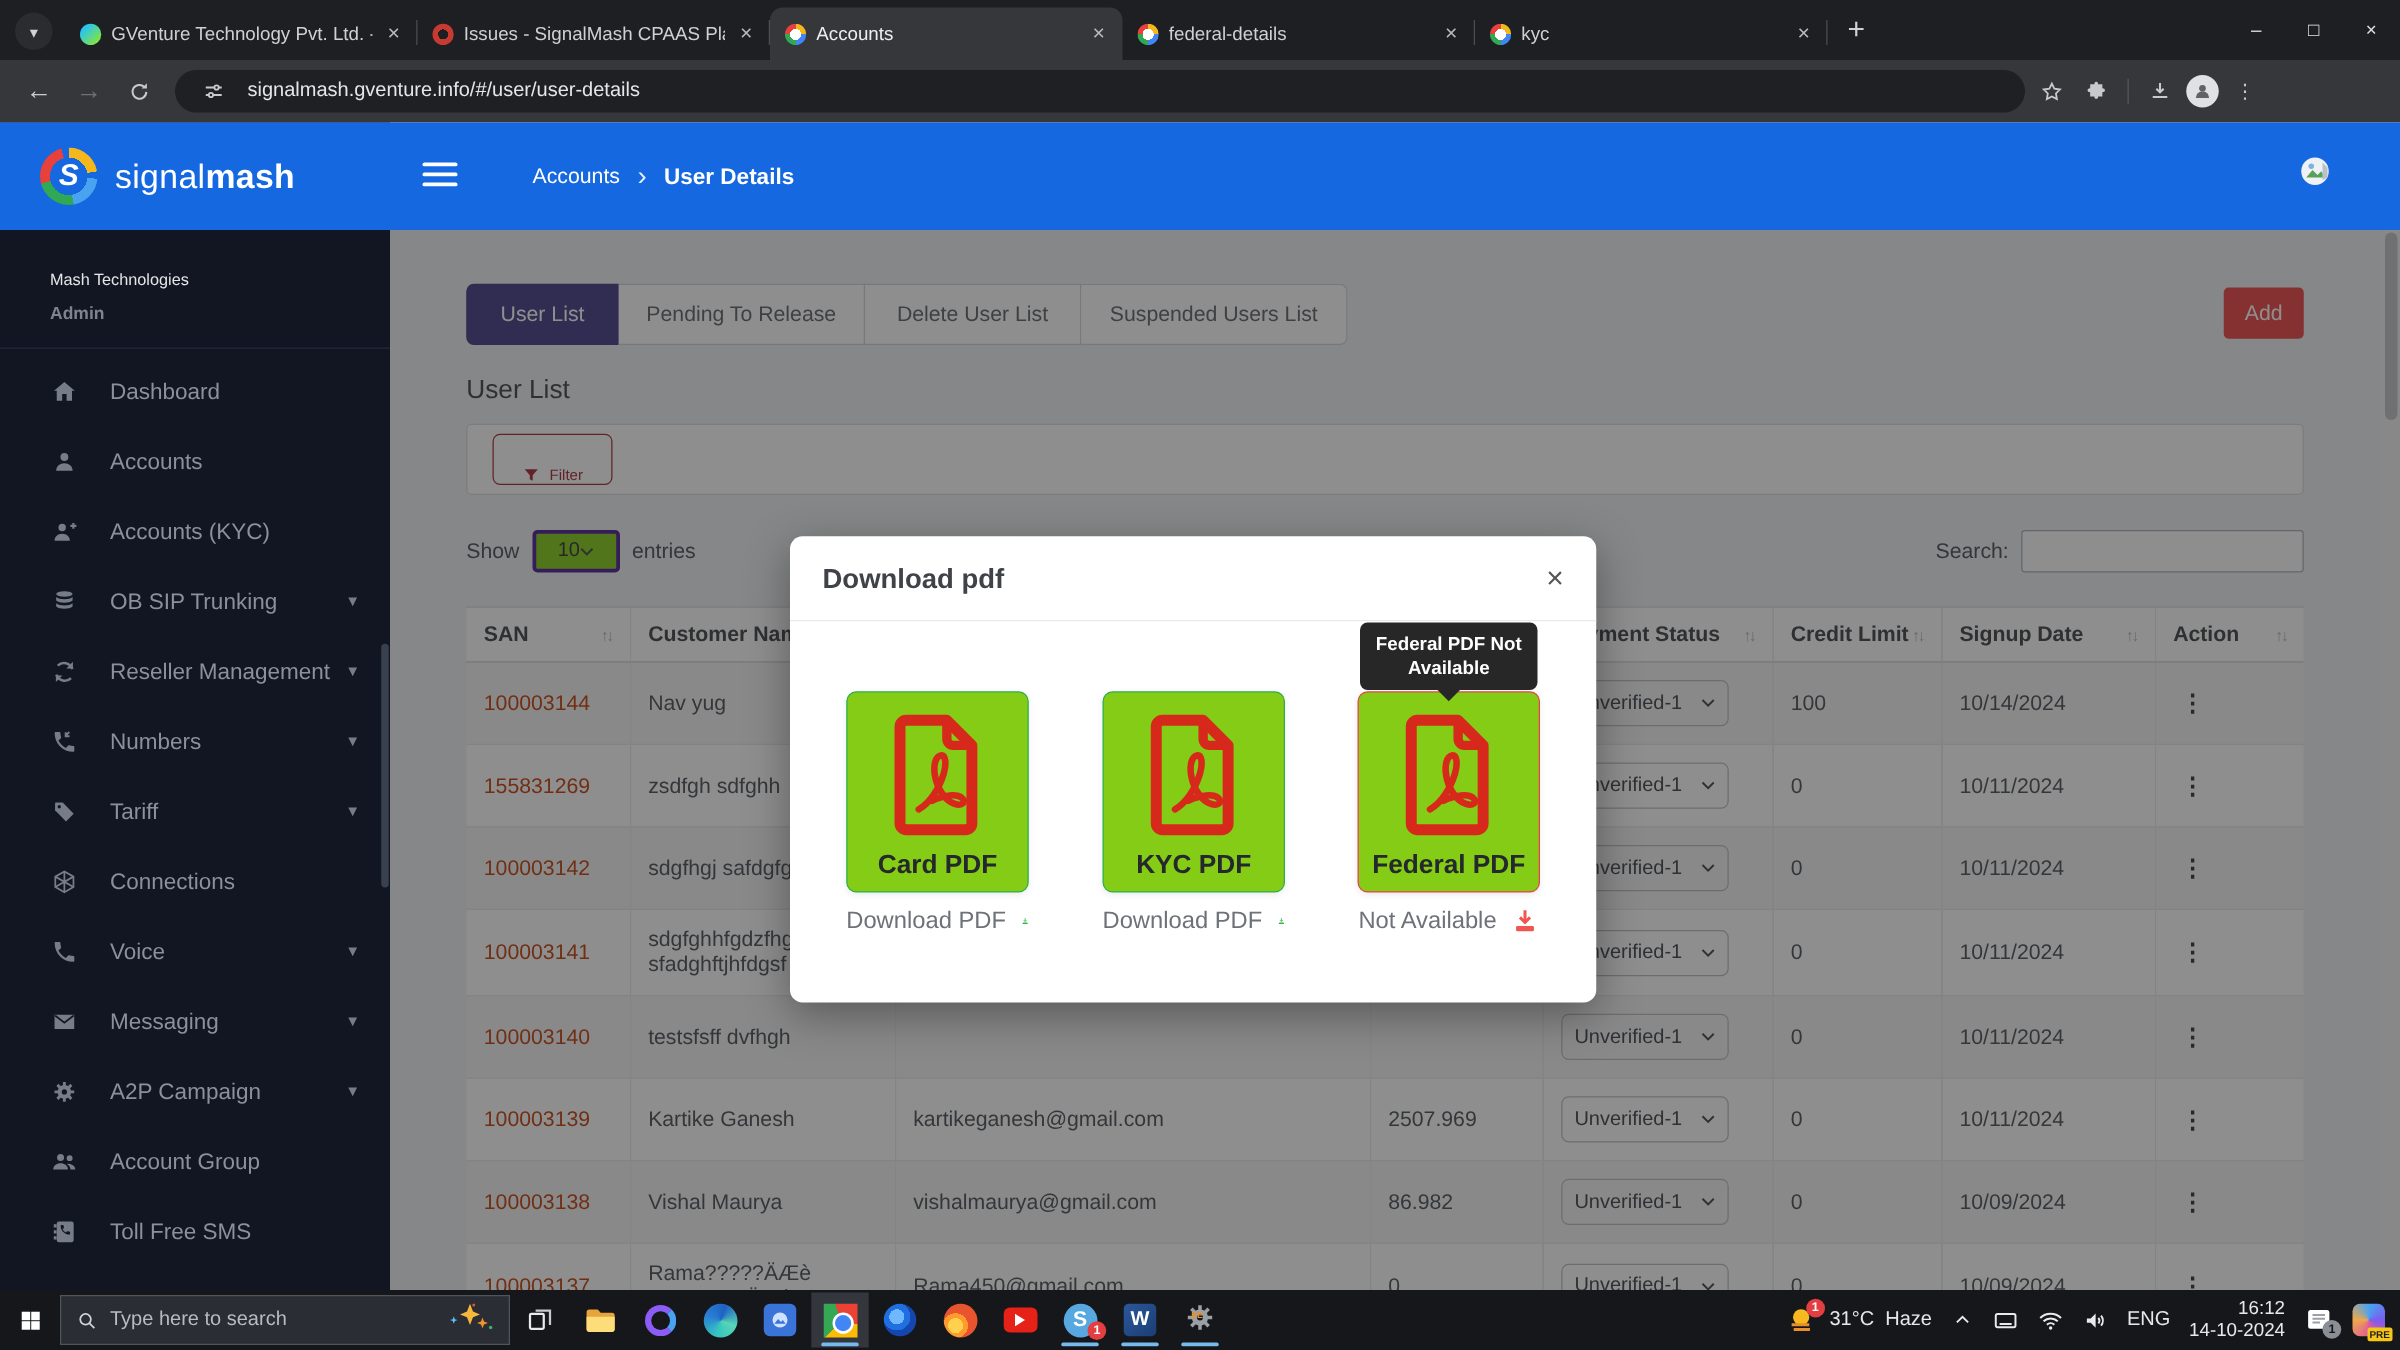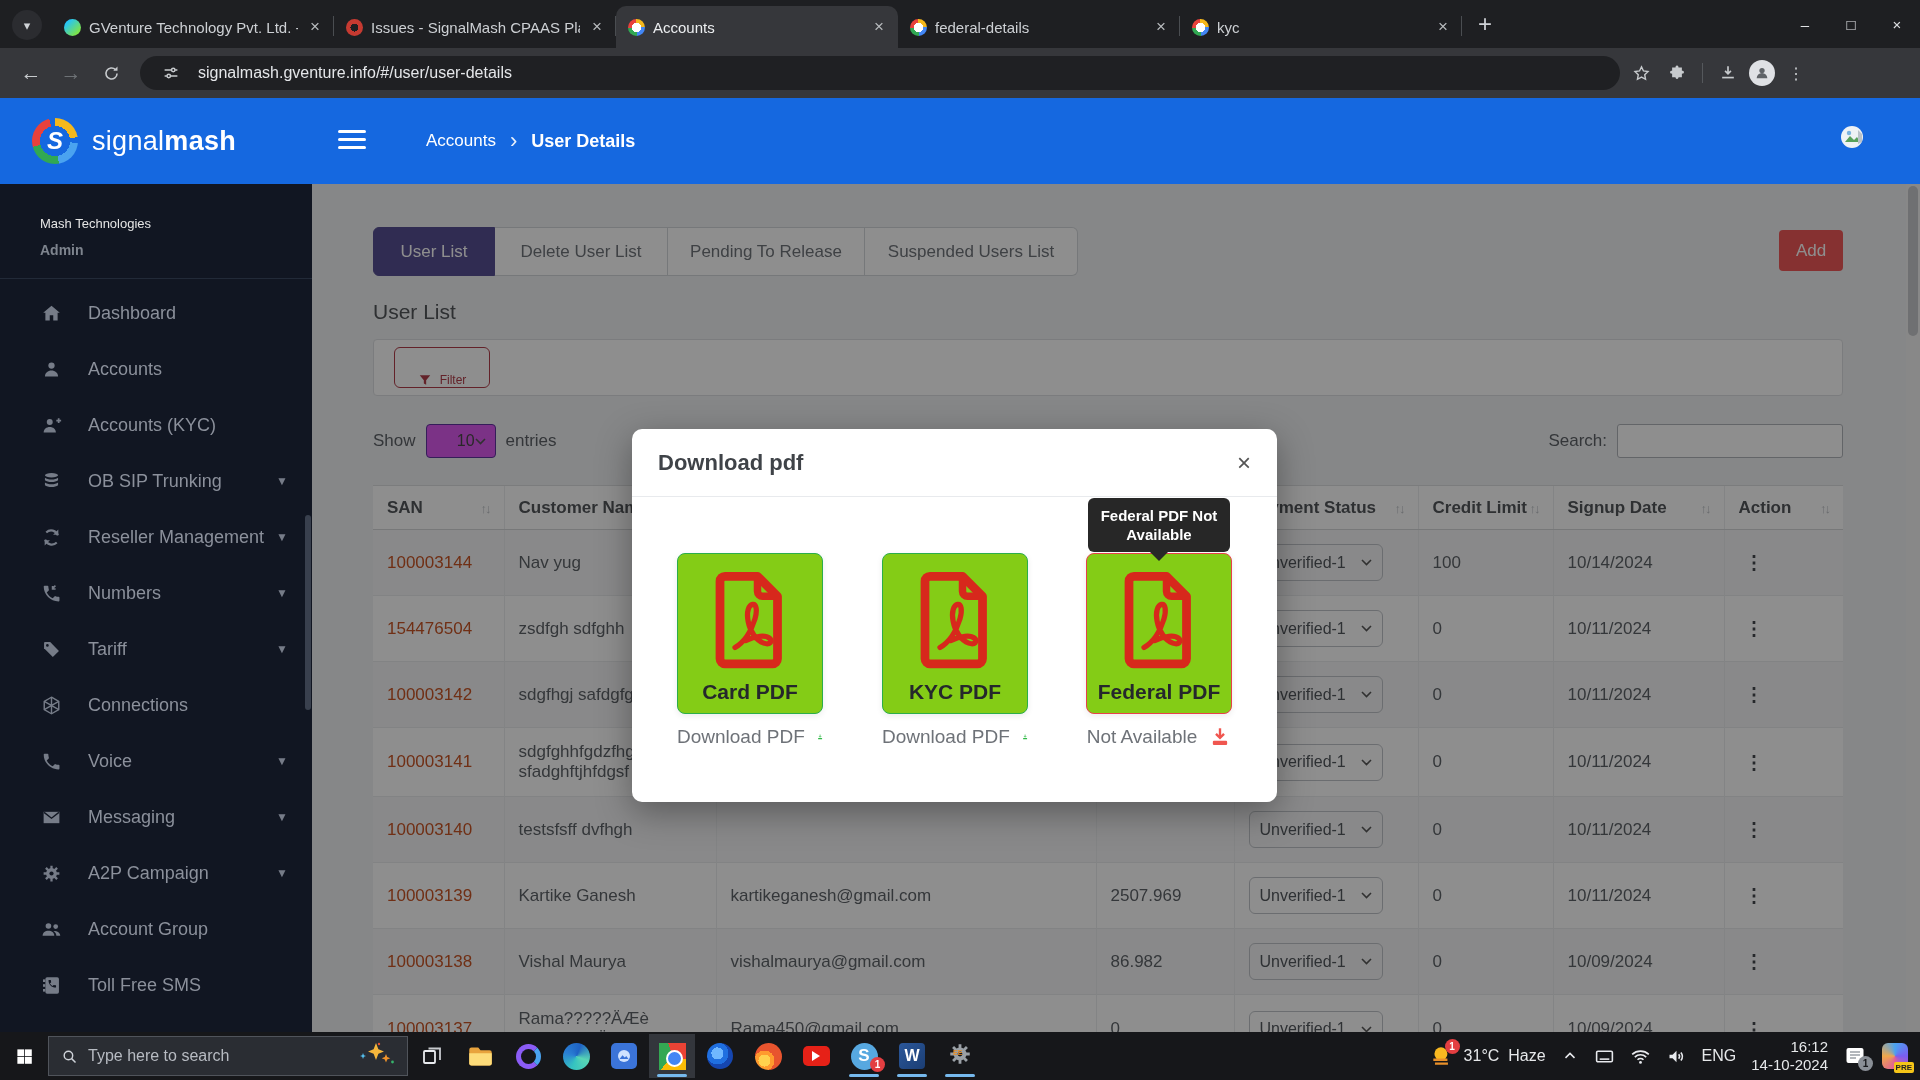--- a/index.html
+++ b/index.html
@@ -56,21 +56,21 @@
 .viewtab{height:49px;background:#fff;border:1px solid #cfd3d7;border-left:none;color:#5f646b;font-size:17px;display:flex;align-items:center;justify-content:center}
 .viewtab:first-child{border-left:1px solid #cfd3d7;border-radius:6px 0 0 6px}
 .viewtab:last-child{border-radius:0 6px 6px 0}
 .viewtab.active{background:#423a86;color:#fff;border-color:#423a86;border-radius:6px 0 0 6px}
 .addbtn{position:absolute;right:77px;top:46px;width:64px;height:41px;background:#ef4444;color:#fff;font-size:17px;border:none;border-radius:4px;cursor:pointer}
 .panel-title{position:absolute;left:61px;top:116px;font-size:21px;color:#3e4247}
 .filter-panel{position:absolute;left:61px;top:155px;width:1470px;height:57px;background:#fff;border:1px solid #d9dbde;border-radius:4px;display:flex;align-items:center;padding-left:20px}
 .filterbtn{width:96px;height:41px;border:1px solid #a82734;color:#a82734;background:#fff;border-radius:6px;font-size:12px;display:flex;align-items:flex-end;justify-content:center;gap:8px;cursor:pointer}
 .list-controls{position:absolute;left:61px;top:240px;width:1470px;display:flex;justify-content:space-between;align-items:center;color:#4a4f55;font-size:17px}
 .showgrp,.searchgrp{display:flex;align-items:center;gap:10px}
-.pagesize{width:70px;height:34px;border:1px solid #4c1d95;border-radius:4px;background:#d946ef;display:flex;align-items:center;justify-content:flex-end;padding:0 9px;font-size:16px;color:#333}
+.pagesize{width:70px;height:34px;border:3px solid #4c1d95;border-radius:4px;background:#84cc16;display:flex;align-items:center;justify-content:center;padding:0 9px;font-size:16px;color:#333}
 .searchbox{width:226px;height:34px;border:1px solid #a9adb3;border-radius:3px;background:#fff;font-size:16px;padding:0 8px;font-family:"Liberation Sans",sans-serif}
 .table-wrap{position:absolute;left:61px;top:301px;width:1470px;bottom:0;overflow:hidden}
 table.data{width:1470px;border-collapse:collapse;font-size:17px;table-layout:fixed}
 table.data th{height:44px;text-align:left;font-weight:700;color:#3e4247;background:#fff;border-top:1px solid #d8dadd;border-bottom:1px solid #d0d2d5;padding:0 14px;white-space:nowrap;overflow:hidden}
 table.data th .sort{float:right;color:#b4b8bd;font-size:13px;letter-spacing:-2px;margin-top:3px}
 table.data td{padding:14px;color:#4b5056;border-top:1px solid #e6e8ea;border-left:1px solid #e8eaec;white-space:nowrap;overflow:hidden;vertical-align:middle}
 table.data td:first-child,table.data th:first-child{border-left:none}
 table.data th+th{border-left:1px solid #e8eaec}
 tr.striped td{background:#f4f5f6}
 tr td{background:#fff}
@@ -387,22 +387,22 @@
           </span>
           <span>Toll Free SMS</span>
         </li>
       </ul>
     <div class="side-scroll"></div>
   </div>
 
   <div class="content">
     <div class="views" id="view-tabs">
         <div class="viewtab active" style="width: 122px;">User List</div>
+        <div class="viewtab" style="width: 197px;">Pending To Release</div>
         <div class="viewtab" style="width: 173px;">Delete User List</div>
-        <div class="viewtab" style="width: 197px;">Pending To Release</div>
         <div class="viewtab" style="width: 213px;">Suspended Users List</div>
       </div>
     <button class="addbtn">Add</button>
     <div class="panel-title">User List</div>
     <div class="filter-panel">
       <button class="filterbtn">
         <svg width="14" height="14" viewBox="0 0 24 24">
             <path fill="#a82734" d="M3 4h18l-7 8.5V20l-4-2.2v-5.3z"></path>
           </svg>
         <span>Filter</span>
@@ -458,21 +458,21 @@
                   <span>Unverified-1</span>
                   <svg width="11" height="7" viewBox="0 0 11 7">
                     <path d="M1 1l4.5 4.5L10 1" stroke="#444" stroke-width="1.6" fill="none"></path>
                   </svg>
                 </span></td>
               <td>100</td>
               <td>10/14/2024</td>
               <td style="text-align:left"><span class="dots">⋮</span></td>
             </tr>
             <tr>
-              <td><a class="san" href="#">154476504</a></td>
+              <td><a class="san" href="#">155831269</a></td>
               <td style="white-space:normal">zsdfgh sdfghh</td>
               <td></td>
               <td></td>
               <td><span class="statusbox">
                   <span>Unverified-1</span>
                   <svg width="11" height="7" viewBox="0 0 11 7">
                     <path d="M1 1l4.5 4.5L10 1" stroke="#444" stroke-width="1.6" fill="none"></path>
                   </svg>
                 </span></td>
               <td>0</td>

